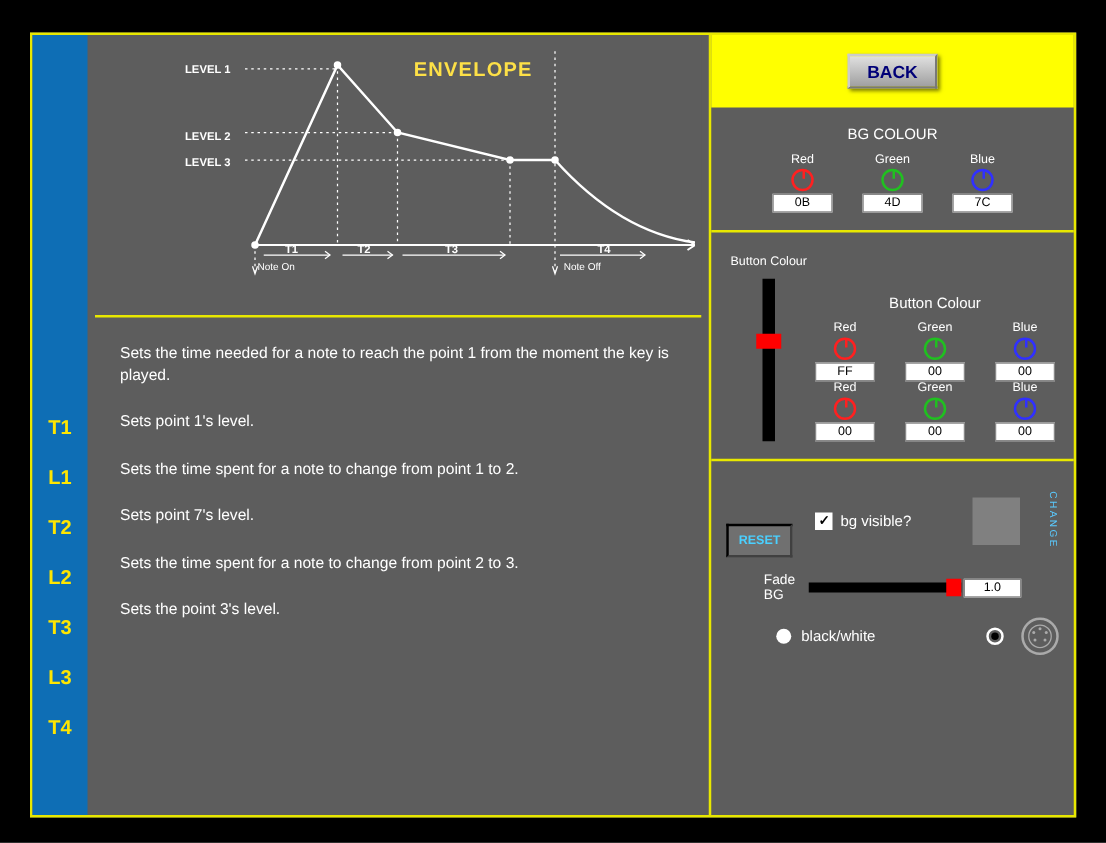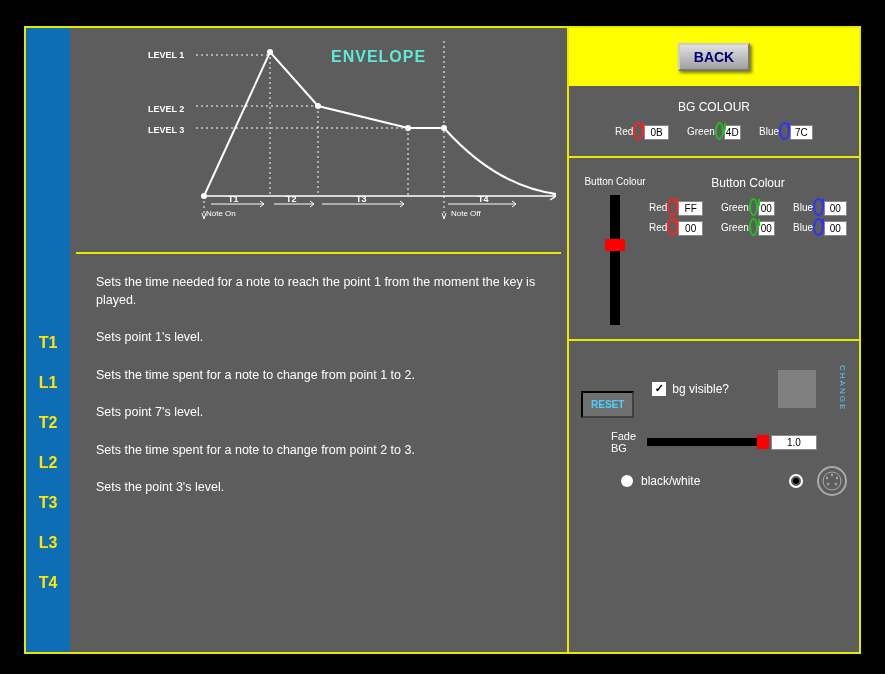--- a/index.html
+++ b/index.html
@@ -12,29 +12,29 @@
   .env-diag { background: #5d5d5d; border-bottom: 2px solid #e8e800; height: 226px; position: relative; }
   .desc { flex: 1; padding: 14px 12px 14px 20px; color: #fff; font-size: 12.5px; }
   .desc-row { display: flex; margin-bottom: 20px; gap: 16px; }
   .desc-txt { line-height: 1.4; }
   .right { width: 292px; flex-shrink: 0; display: flex; flex-direction: column; gap: 4px; border-left: 2px solid #e8e800; }
   .r-top { background: #ffff00; height: 58px; display: flex; align-items: center; justify-content: center; }
   .back-btn { background: linear-gradient(#e0e0e0,#a0a0a0); color: #007; font-weight: bold; font-size: 14px; padding: 4px 14px; border: 2px outset #ccc; box-shadow: 2px 2px 3px rgba(0,0,0,.5); cursor: pointer; text-align: center; }
   .panel { padding: 10px 12px 14px; border-bottom: 2px solid #e8e800; }
   .panel-title { text-align: center; color: #fff; font-size: 12px; margin-bottom: 8px; }
   .rgb-row { display: flex; justify-content: center; gap: 18px; }
-  .rgb-item { display: flex; flex-direction: row; align-items: center; width: 54px; }
+  .rgb-item { display: flex; flex-direction: column; align-items: center; width: 54px; }
   .rgb-lab { color: #fff; font-size: 10px; margin-bottom: 2px; }
   .knob { width: 18px; height: 18px; border-radius: 50%; border: 2px solid; position: relative; margin-bottom: 2px; }
   .knob::after { content:''; position:absolute; width:2px; height:7px; background:currentColor; top:-1px; left:7px; }
   .knob.red { border-color:#ff2020; color:#ff2020; }
   .knob.green { border-color:#20c020; color:#20c020; }
   .knob.blue { border-color:#3030ff; color:#3030ff; }
   .val-box { background:#fff; color:#000; font-size:10px; text-align:center; padding:1px 0; width:48px; border:1px solid #888; }
-  .panel2 { padding: 14px 12px 14px; border-bottom: 2px solid #e8e800; display:flex; }
+  .panel2 { padding: 14px 12px 14px; border-bottom: 2px solid #e8e800; display:flex;align-items:flex-end; }
   .slider-col { width:70px; display:flex; flex-direction:column; align-items:center; color:#fff; font-size:10px; gap:8px; }
   .vslider { width:10px; height:130px; background:#000; position:relative; }
   .vthumb { width:20px; height:12px; background:red; position:absolute; left:-5px; top:44px; }
   .p2-right { flex:1; }
   .panel3 { flex:1; padding:14px 12px; display:flex; flex-direction:column; gap:12px; }
   .p3-row1 { display:flex; align-items:center; gap:18px; }
   .reset-btn { background:#707070; color:#4ad0ff; font-size:10px; font-weight:bold; padding:6px 8px; border:2px inset #404040; cursor:pointer;margin-top:32px; }
   .check-row { display:flex; align-items:center; gap:6px; color:#fff; font-size:12px; }
   .check-box { width:14px; height:14px; background:#fff; display:flex; align-items:center; justify-content:center; font-size:11px; color:#000; font-weight:bold; }
   .swatch { width:38px; height:38px; background:#808080; margin-left:auto; }
@@ -42,21 +42,21 @@
   .fade-sec { display:flex; align-items:center; gap:2px; color:#fff; font-size:11px; padding:0 30px; }
   .hslider { width:160px; height:8px; background:#000; position:relative; }
   .hthumb { width:12px; height:14px; background:red; position:absolute; top:-3px; right:0; }
   .bw-row { display:flex; align-items:center; gap:8px; color:#fff; font-size:12px; padding-left:40px; }
   .radio { width:12px; height:12px; border-radius:50%; background:#fff; }
   .radio2 { width:14px; height:14px; border-radius:50%; border:2px solid #fff; display:inline-block; margin-left:auto; margin-right:6px; position:relative; }
   .radio2::after { content:''; width:6px; height:6px; background:#000; border-radius:50%; position:absolute; top:2px; left:2px; }
   .midi-icon { width:30px; height:30px; border:2px solid #aaa; border-radius:50%; display:flex; align-items:center; justify-content:center; }
   .midi-icon svg { width:20px; height:20px; }
   .env-svg { position:absolute; top:8px; left:40px; width:440px; height:210px; }
-  .env-title { position:absolute; top:20px; left:255px; color:#5eead4; font-size:16px; font-weight:bold; letter-spacing:1px; }
+  .env-title { position:absolute; top:20px; left:255px; color:#fde047; font-size:16px; font-weight:bold; letter-spacing:1px; }
   .env-lab { position:absolute; color:#fff; font-size:9px; font-weight:bold; }
 </style>
 </head>
 <body>
 
 <div class="outer">
   <div class="canvas">
     <div class="left-col">
       <div class="lab">T1</div>
       <div class="lab">L1</div>

